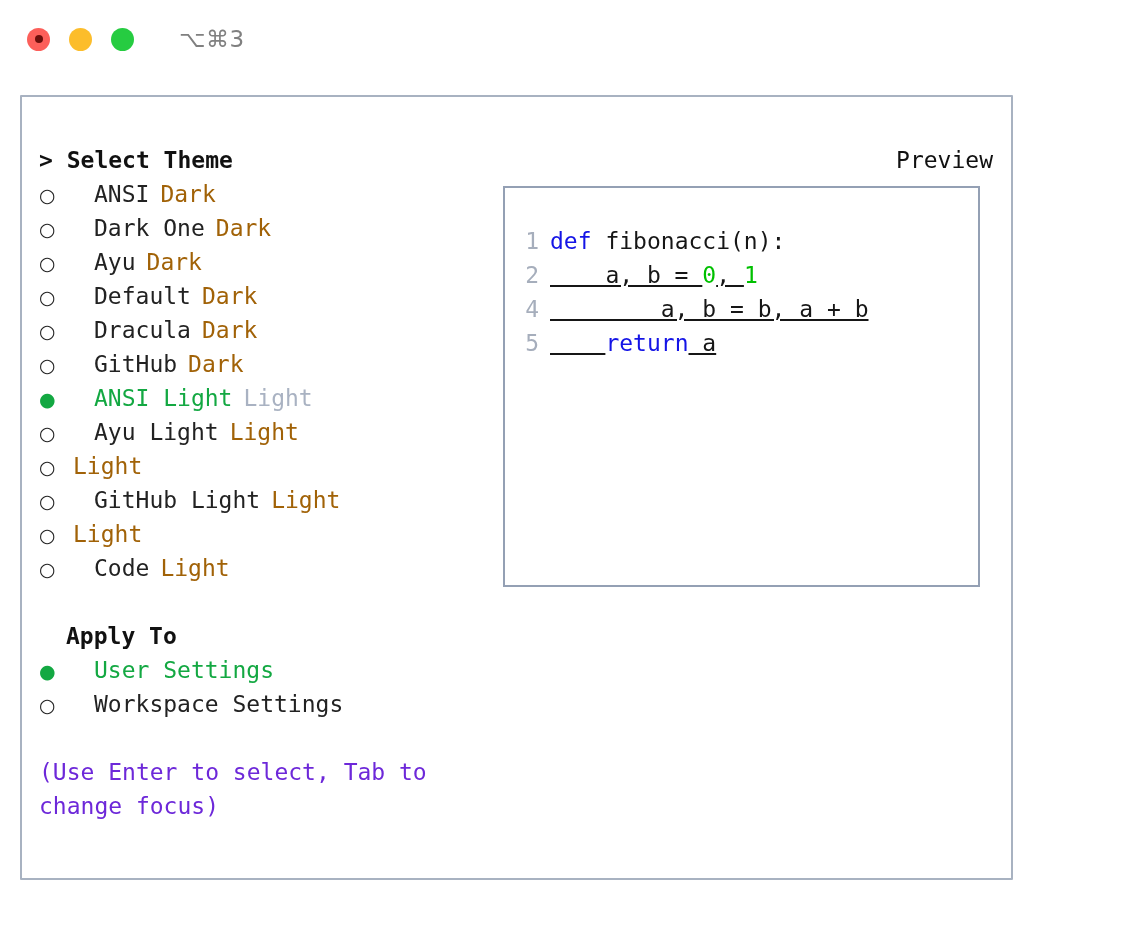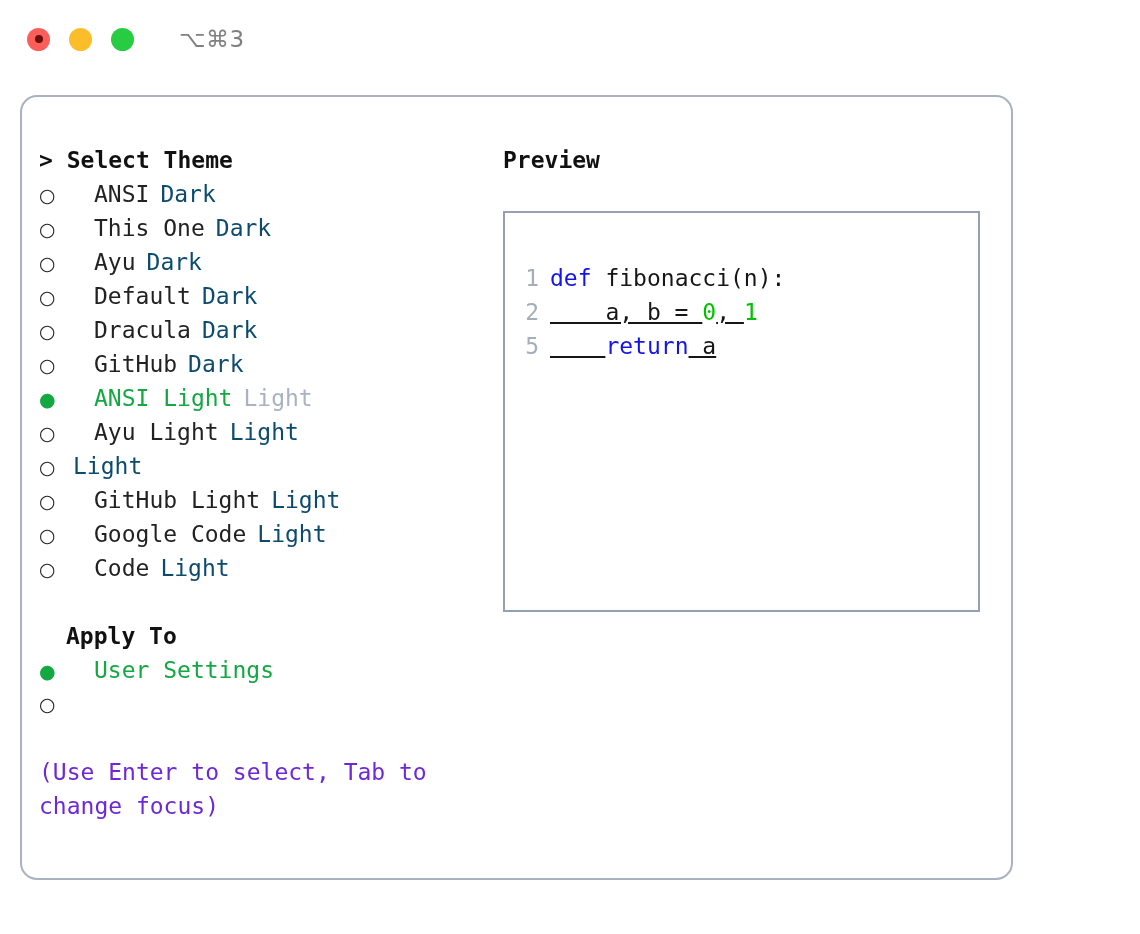--- a/index.html
+++ b/index.html
@@ -61,21 +61,21 @@
   }
 
   
   .panel {
     position: absolute;
     left: 20px;
     top: 95px;
     width: 993px;
     height: 785px;
     border: 2px solid #a8b2c1;
-    border-radius: 17px;
+    border-radius: 1px;
     box-sizing: border-box;
     background: #ffffff;
   }
 
   
   .left-col {
     position: absolute;
     left: 17px;
     top: 46px;
     width: 450px;
@@ -103,21 +103,21 @@
     display: inline-block;
     flex: 0 0 23px;
     color: #222222;
     font-family: "DejaVu Sans", "Liberation Sans", sans-serif;
     font-size: 19px;
   }
   .opt-marker.sel { color: #13a842; }
   .opt-label { color: #222222; margin-left: 32px; }
   .opt-row.selected .opt-label { color: #13a842; }
   .opt-badge {
-    color: #0c4a6e;
+    color: #a16207;
     margin-left: 11px;
   }
   .opt-row.selected .opt-badge { color: #a9b2c2; }
 
   .spacer-sm { height: 34px; }
 
   .apply-head {
     font-size: 23px;
     color: #111111;
     white-space: pre;
@@ -138,34 +138,35 @@
 
   
   .right-col {
     position: absolute;
     left: 481px;
     top: 46px;
     width: 490px;
   }
   .preview-head {
     font-size: 23px;
-    font-weight: bold;
+    font-weight: normal;
     color: #111111;
     line-height: 34px;
     height: 34px;
     white-space: pre;
+    text-align: right;
   }
   .preview-box {
-    margin-top: 34px;
+    margin-top: 9px;
     width: 477px;
     height: 401px;
     border: 2px solid #94a0b4;
     box-sizing: border-box;
     background: #ffffff;
-    padding: 48px 0 0 12px;
+    padding: 36px 0 0 12px;
   }
   .code-line {
     font-size: 23px;
     line-height: 34px;
     height: 34px;
     white-space: pre;
   }
   .ln {
     color: #a6aebc;
     display: inline-block;
@@ -196,52 +197,53 @@
 </div>
 
 <div class="panel">
 
   <div class="left-col">
 
     <div class="section-head">&gt; Select Theme</div>
 
     <div id="theme-list">
         <div class="opt-row"><span class="opt-marker">○</span><span class="opt-label">ANSI</span><span class="opt-badge">Dark</span></div>
-        <div class="opt-row"><span class="opt-marker">○</span><span class="opt-label">This One</span><span class="opt-badge">Dark</span></div>
+        <div class="opt-row"><span class="opt-marker">○</span><span class="opt-label">Dark One</span><span class="opt-badge">Dark</span></div>
         <div class="opt-row"><span class="opt-marker">○</span><span class="opt-label">Ayu</span><span class="opt-badge">Dark</span></div>
         <div class="opt-row"><span class="opt-marker">○</span><span class="opt-label">Default</span><span class="opt-badge">Dark</span></div>
         <div class="opt-row"><span class="opt-marker">○</span><span class="opt-label">Dracula</span><span class="opt-badge">Dark</span></div>
         <div class="opt-row"><span class="opt-marker">○</span><span class="opt-label">GitHub</span><span class="opt-badge">Dark</span></div>
         <div class="opt-row selected"><span class="opt-marker sel">●</span><span class="opt-label">ANSI Light</span><span class="opt-badge">Light</span></div>
         <div class="opt-row"><span class="opt-marker">○</span><span class="opt-label">Ayu Light</span><span class="opt-badge">Light</span></div>
         <div class="opt-row"><span class="opt-marker">○</span><span class="opt-badge">Light</span></div>
         <div class="opt-row"><span class="opt-marker">○</span><span class="opt-label">GitHub Light</span><span class="opt-badge">Light</span></div>
-        <div class="opt-row"><span class="opt-marker">○</span><span class="opt-label">Google Code</span><span class="opt-badge">Light</span></div>
+        <div class="opt-row"><span class="opt-marker">○</span><span class="opt-badge">Light</span></div>
         <div class="opt-row"><span class="opt-marker">○</span><span class="opt-label">Code</span><span class="opt-badge">Light</span></div>
       </div>
 
     <div class="spacer-sm"></div>
 
     <div class="apply-head">Apply To</div>
 
     <div id="apply-list">
         <div class="opt-row selected"><span class="opt-marker sel">●</span><span class="opt-label">User Settings</span></div>
-        <div class="opt-row"><span class="opt-marker">○</span></div>
+        <div class="opt-row"><span class="opt-marker">○</span><span class="opt-label">Workspace Settings</span></div>
       </div>
 
     <div class="hint">(Use Enter to select, Tab to change focus)</div>
   </div>
 
   <div class="right-col">
 
     <div class="preview-head">Preview</div>
 
     <div class="preview-box">
       <div id="code-sample">
           <div class="code-line"><span class="ln">1</span><span class="kw">def </span><span class="fn">fibonacci(n):</span></div>
           <div class="code-line"><span class="ln">2</span><span class="plain">    a, b = </span><span class="num">0</span><span class="plain">, </span><span class="num">1</span></div>
+          <div class="code-line"><span class="ln">4</span><span class="plain">        a, b = b, a + b</span></div>
           <div class="code-line"><span class="ln">5</span><span class="plain">    </span><span class="kw">return</span><span class="plain"> a</span></div>
         </div>
       <div class="blank-line"></div>
     </div>
   </div>
 
 </div>
 
 </body></html>

